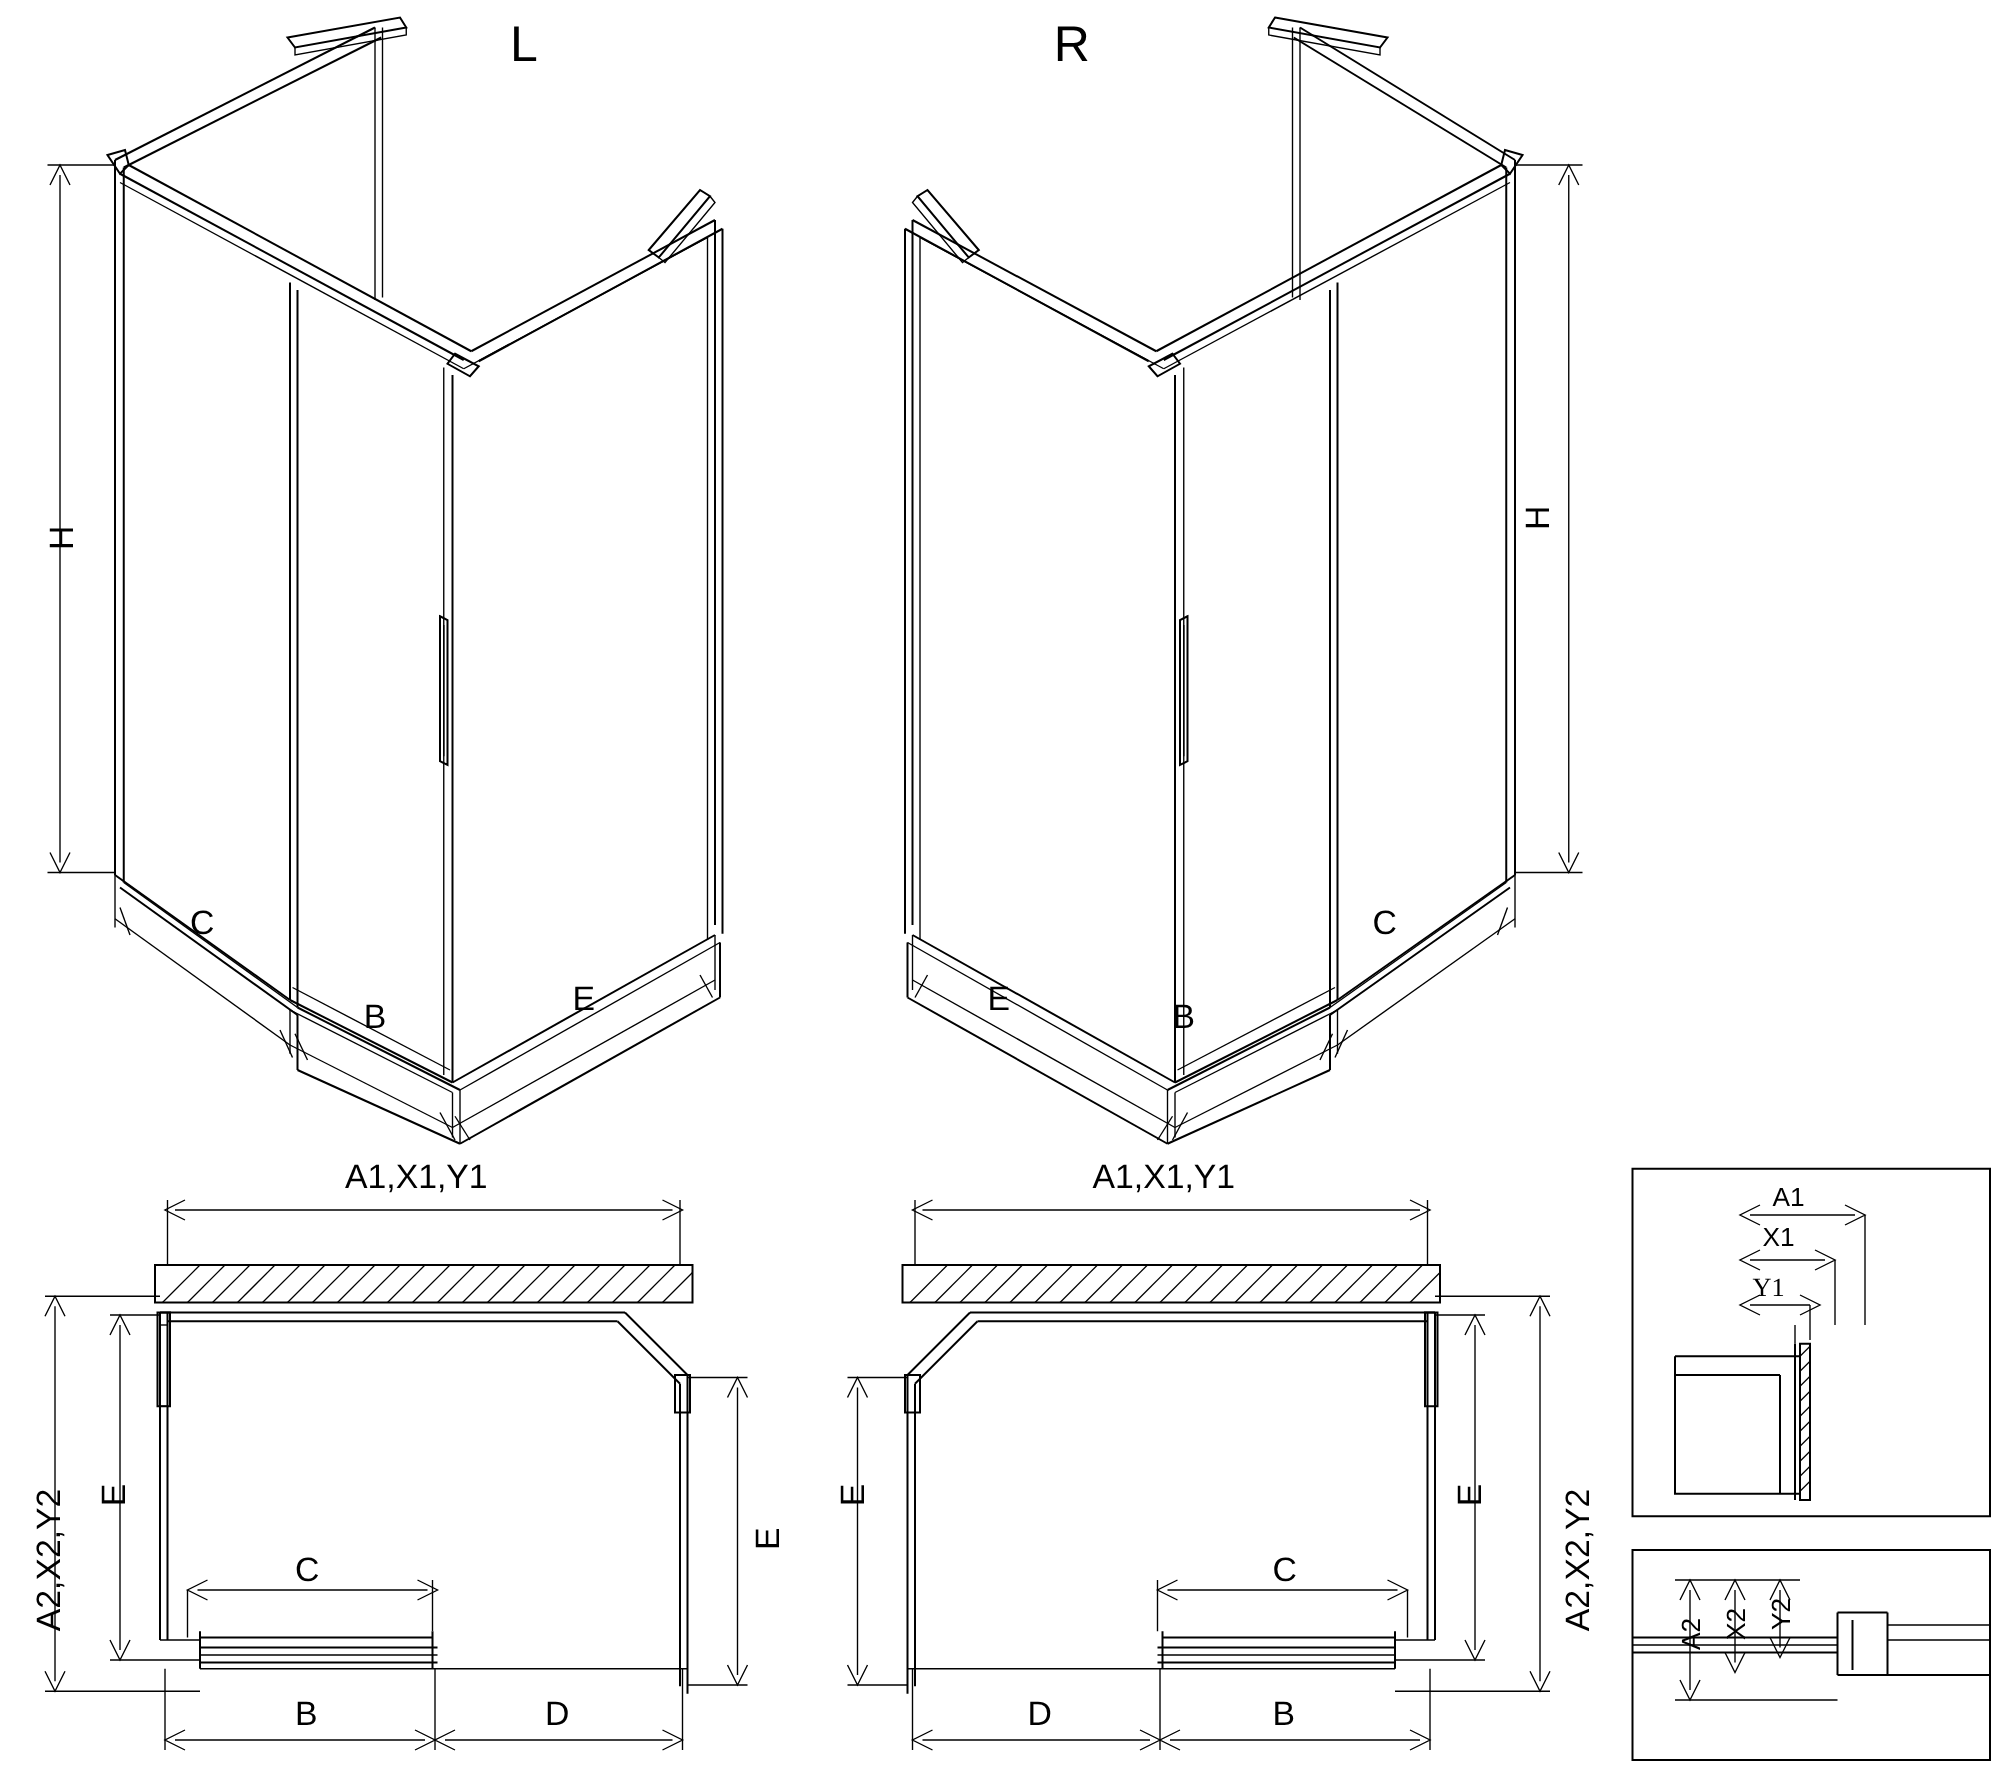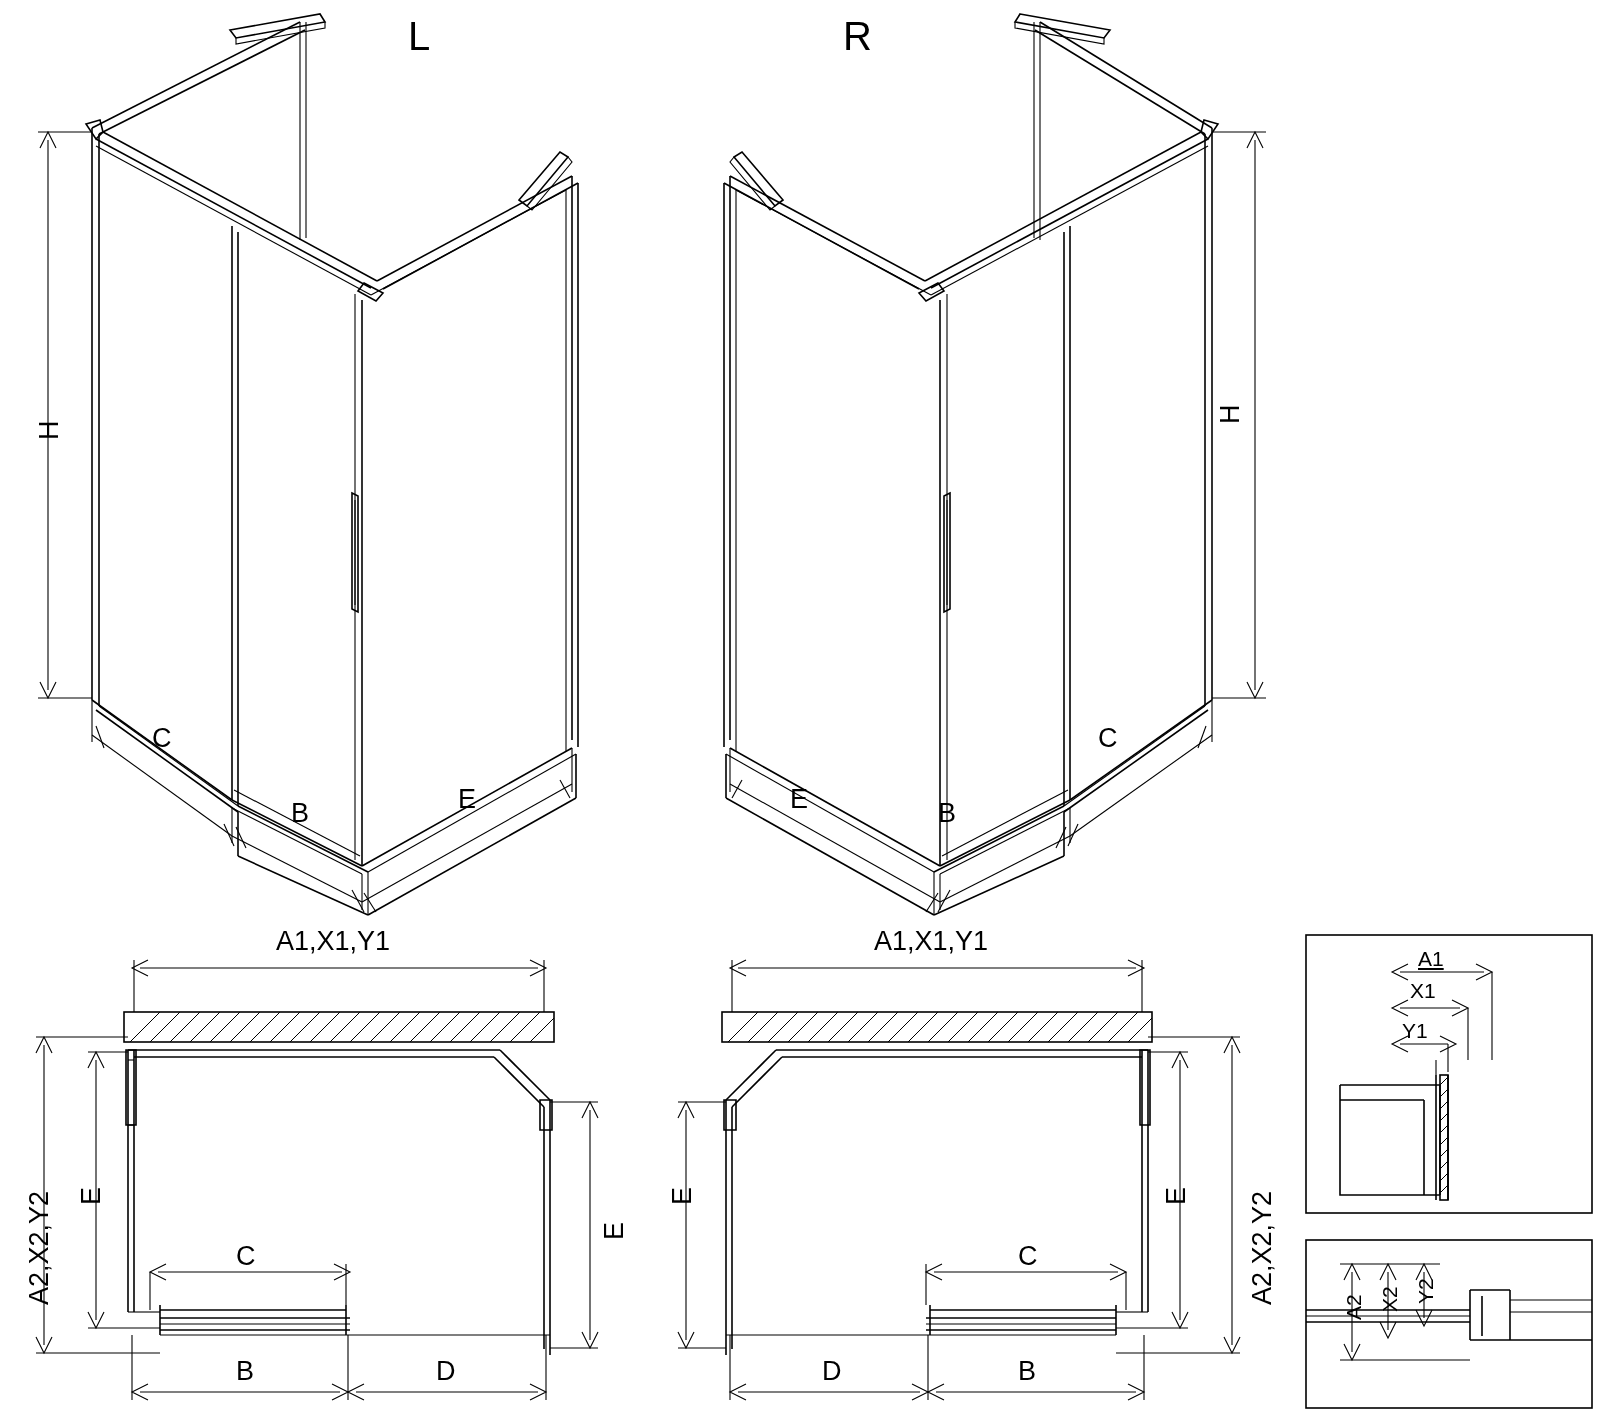--- a/index.html
+++ b/index.html
@@ -447,21 +447,21 @@
   <div class="lbl" style="left:436px;top:1358px;">D</div>
 
   <div class="lbl" style="left:874px;top:928px;">A1,X1,Y1</div>
   <div class="lbl rot" style="left:1249px;top:1305px;transform:rotate(-90deg);">A2,X2,Y2</div>
   <div class="lbl rot" style="left:1163px;top:1205px;transform:rotate(-90deg);">E</div>
   <div class="lbl rot" style="left:669px;top:1205px;transform:rotate(-90deg);">E</div>
   <div class="lbl" style="left:1018px;top:1243px;">C</div>
   <div class="lbl" style="left:1018px;top:1358px;">B</div>
   <div class="lbl" style="left:822px;top:1358px;">D</div>
 
-  <div class="lbl small" style="left:1418px;top:948px;text-decoration:underline;">A1</div>
+  <div class="lbl small" style="left:1418px;top:948px;">A1</div>
   <div class="lbl small" style="left:1410px;top:980px;">X1</div>
-  <div class="lbl small" style="left:1402px;top:1020px;">Y1</div>
+  <div class="lbl small" style="left:1402px;top:1020px;font-family:Liberation Serif, serif;">Y1</div>
 
   <div class="lbl small rot" style="left:1343px;top:1320px;transform:rotate(-90deg);">A2</div>
   <div class="lbl small rot" style="left:1379px;top:1312px;transform:rotate(-90deg);">X2</div>
   <div class="lbl small rot" style="left:1415px;top:1304px;transform:rotate(-90deg);">Y2</div>
 
 </div>
 
 </body></html>

